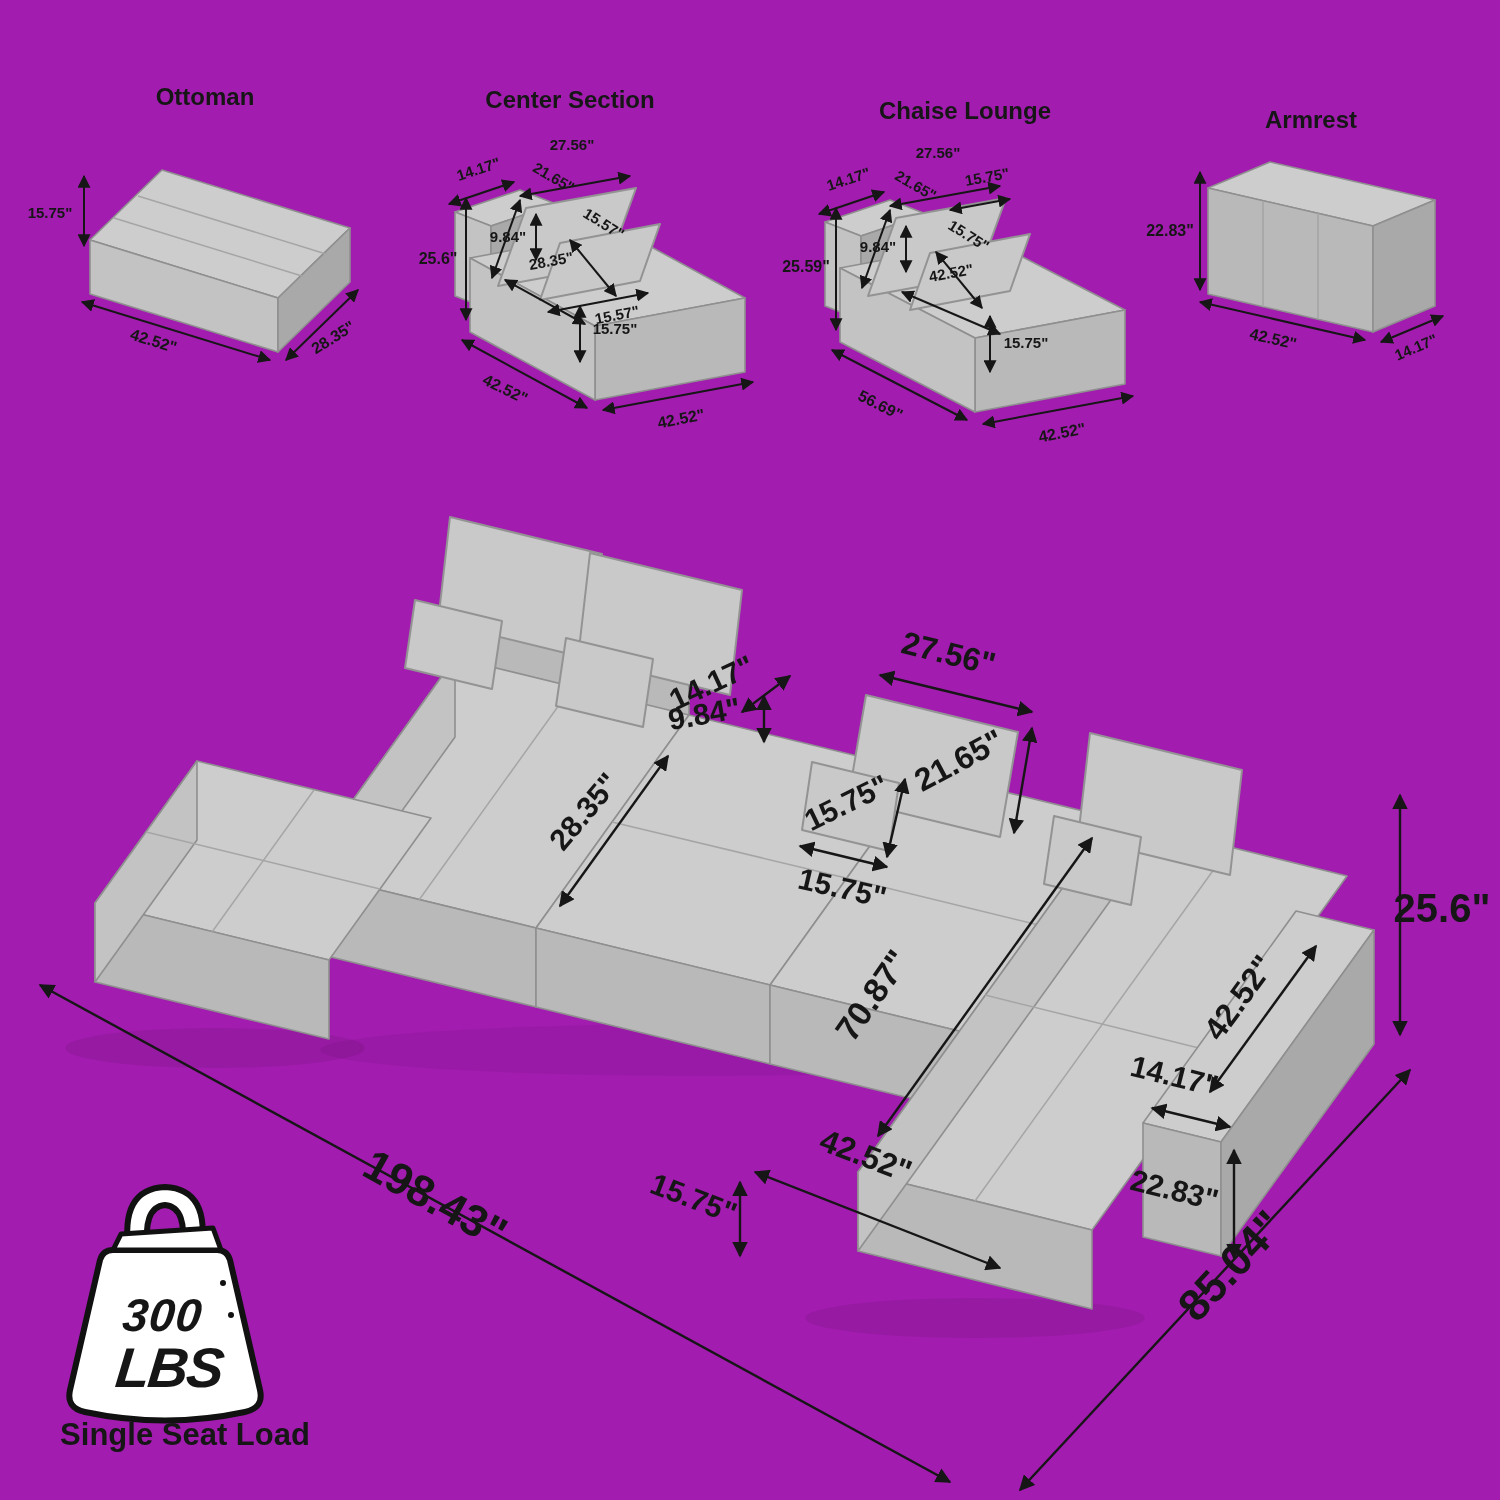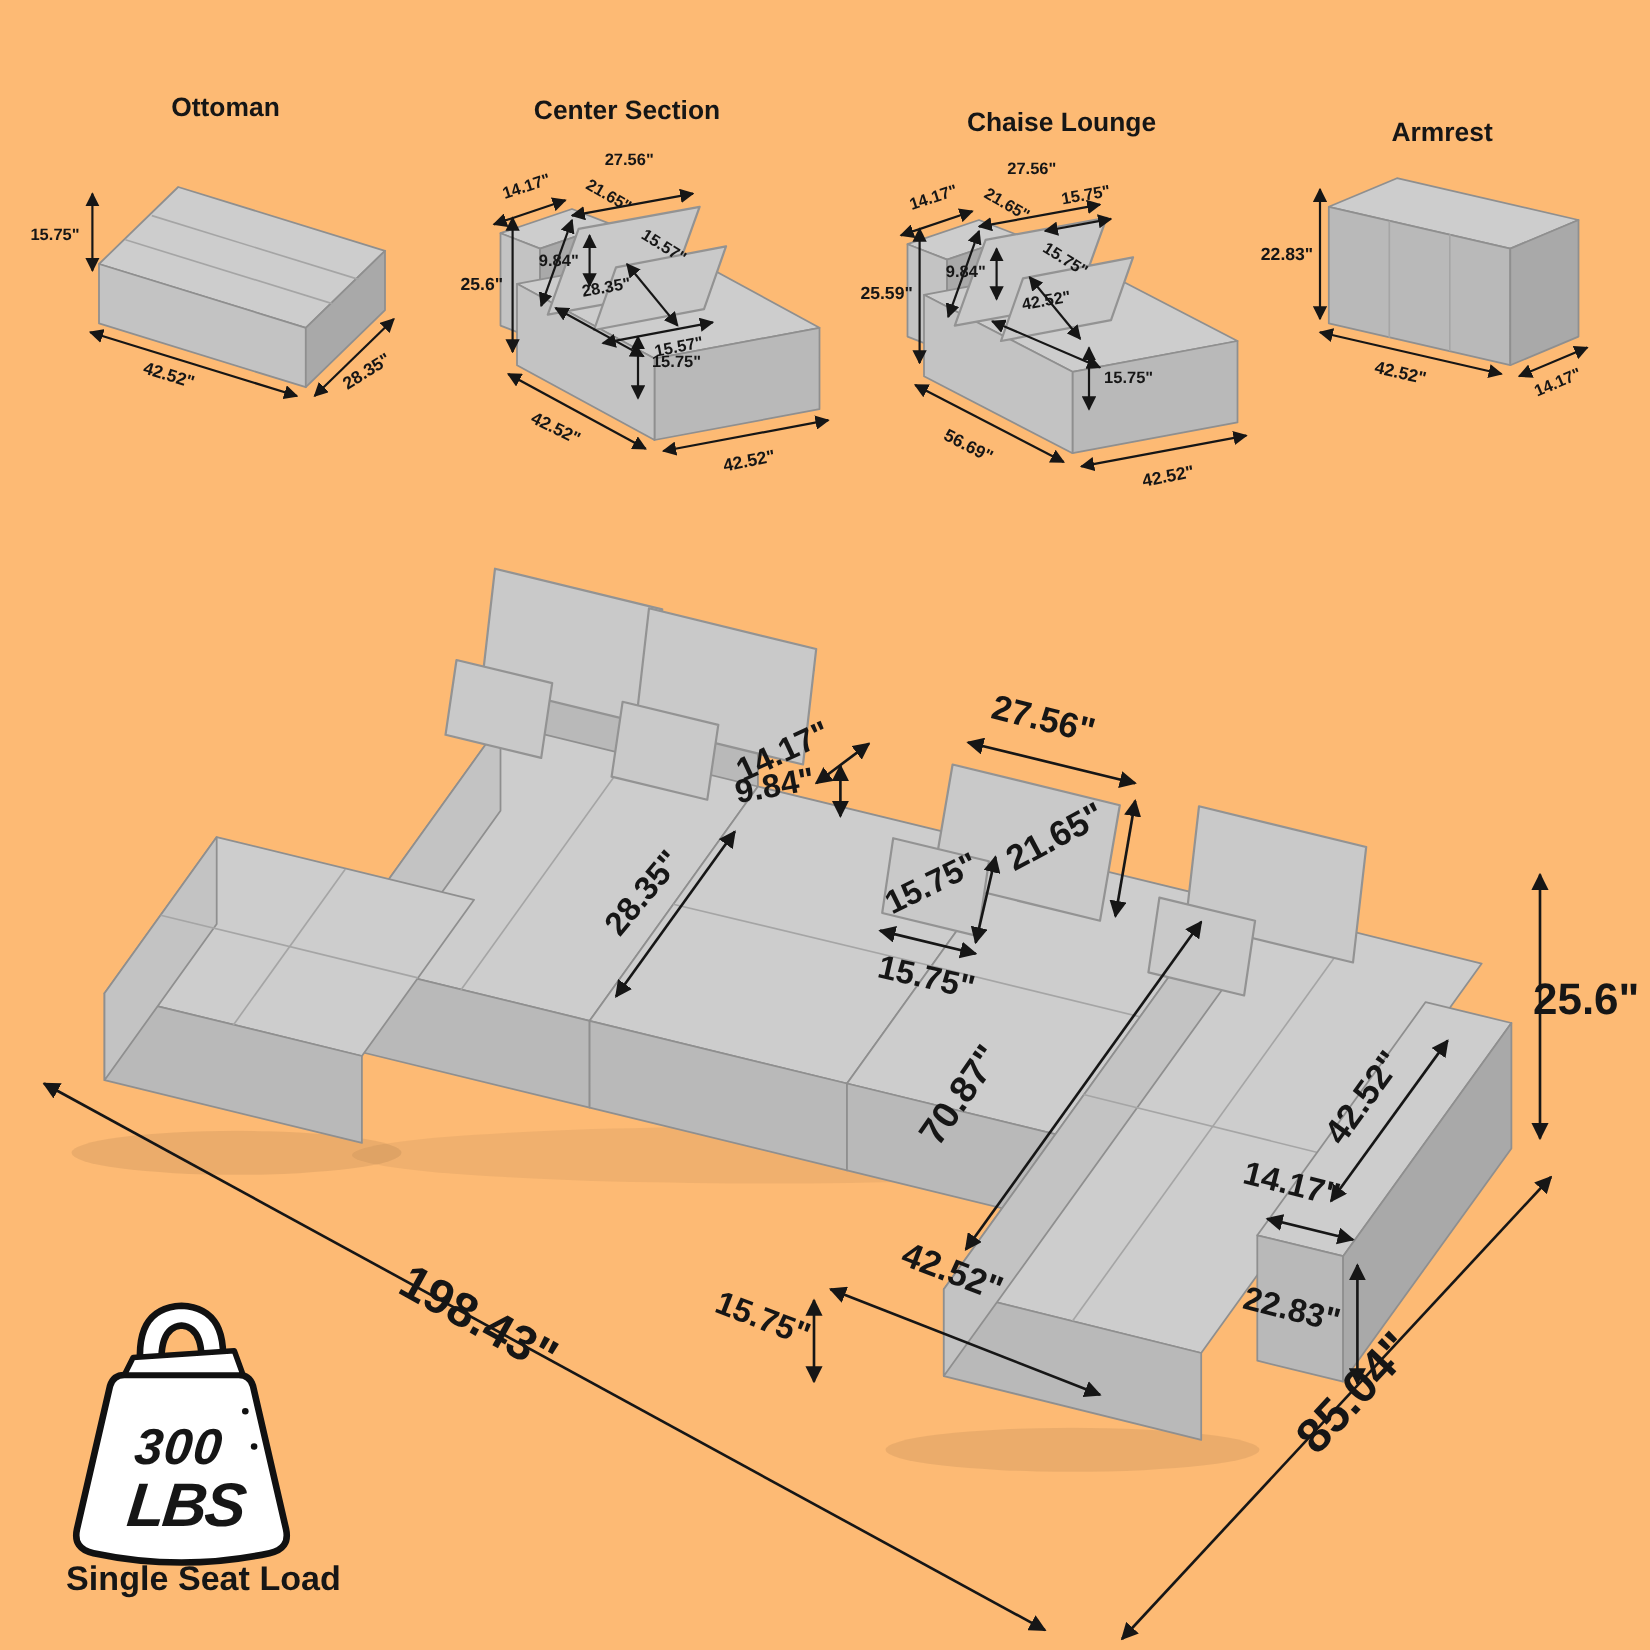--- a/index.html
+++ b/index.html
@@ -1,16 +1,16 @@
 <!DOCTYPE html>
 <html><head>
 <meta charset="utf-8">
 <style>
   html,body{margin:0;padding:0;background:#fff;}
-  #stage{position:relative;width:1500px;height:1500px;background:#fdba74;overflow:hidden;}
+  #stage{position:relative;width:1500px;height:1500px;background:#a21caf;overflow:hidden;}
   svg text{font-family:"Liberation Sans",sans-serif;font-weight:700;fill:#161616;}
   .t15{font-size:15px}
   .t16{font-size:16px}
   .t24{font-size:24px}
   .t30{font-size:30px}
   .t32{font-size:32px}
   .t34{font-size:34px}
   .t40{font-size:40px}
   .t44{font-size:44px}
   .b300{font-size:46px;font-style:italic;letter-spacing:1px}

